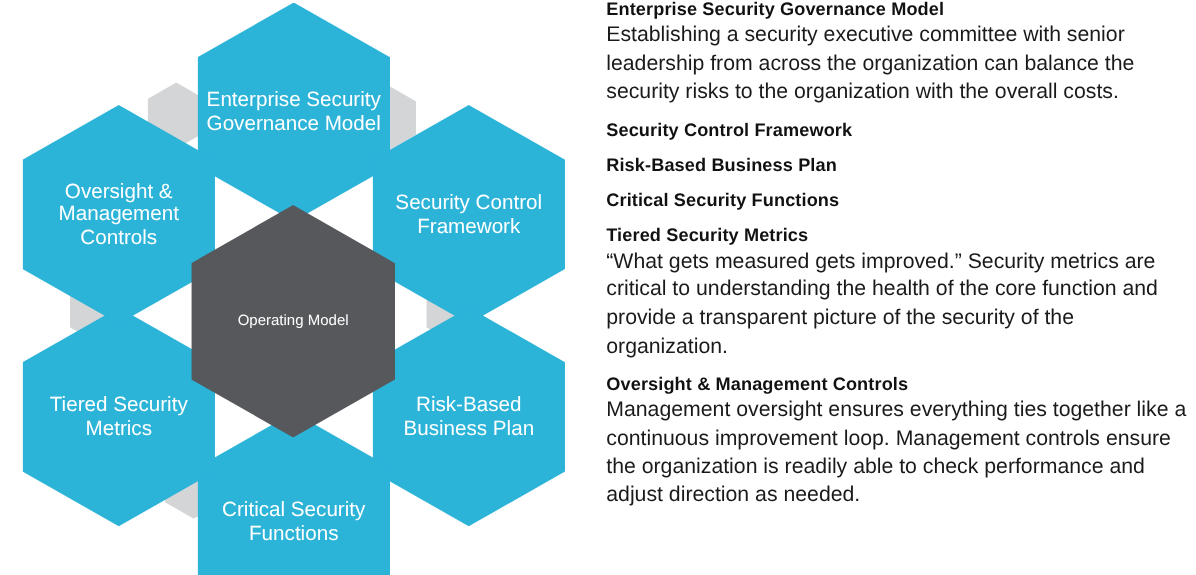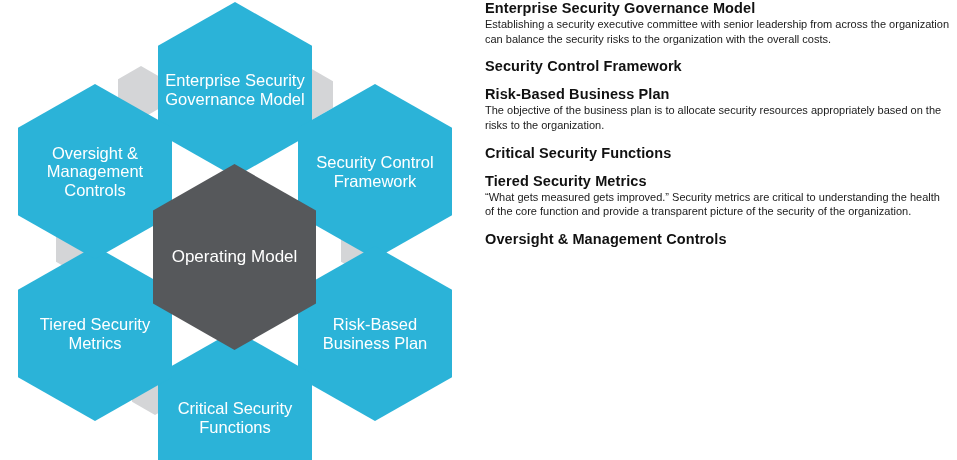--- a/index.html
+++ b/index.html
@@ -46,21 +46,21 @@
   .hex-outer {
     width: 154px;
     height: 175px;
     background: #2bb3d8;
     font-size: 16.5px;
   }
   .hex-center {
     width: 163px;
     height: 186px;
     background: #56585b;
-    font-size: 17px;
+    font-size: 12px;
   }
   .connector {
     position: absolute;
     width: 46px;
     height: 53px;
     background: #d4d5d7;
     -webkit-clip-path: polygon(50% 0%, 100% 25%, 100% 75%, 50% 100%, 0% 75%, 0% 25%);
     clip-path: polygon(50% 0%, 100% 25%, 100% 75%, 50% 100%, 0% 75%, 0% 25%);
   }
 
@@ -94,21 +94,21 @@
     margin-bottom: 12px;
   }
   .entry-title {
     font-size: 14.5px;
     font-weight: bold;
     color: #111111;
     margin: 0 0 1px 0;
     letter-spacing: 0.1px;
   }
   .entry-body {
-    font-size: 11px;
+    font-size: 17px;
     color: #1a1a1a;
     line-height: 1.33;
     margin: 0;
   }
 </style>
 </head>
 <body>
 
 <div class="page">
 
@@ -157,31 +157,31 @@
       <p class="entry-title">Enterprise Security Governance Model</p>
       <p class="entry-body">Establishing a security executive committee with senior leadership from across the organization can balance the security risks to the organization with the overall costs.</p>
     </div>
 
     <div class="entry">
       <p class="entry-title">Security Control Framework</p>
     </div>
 
     <div class="entry">
       <p class="entry-title">Risk-Based Business Plan</p>
-      <p class="entry-body">The objective of the business plan is to allocate security resources appropriately based on the risks to the organization.</p>
     </div>
 
     <div class="entry">
       <p class="entry-title">Critical Security Functions</p>
     </div>
 
     <div class="entry">
       <p class="entry-title">Tiered Security Metrics</p>
       <p class="entry-body">“What gets measured gets improved.” Security metrics are critical to understanding the health of the core function and provide a transparent picture of the security of the organization.</p>
     </div>
 
     <div class="entry">
       <p class="entry-title">Oversight &amp; Management Controls</p>
+      <p class="entry-body">Management oversight ensures everything ties together like a continuous improvement loop. Management controls ensure the organization is readily able to check performance and adjust direction as needed.</p>
     </div>
 
   </div>
 
 </div>
 
 </body></html>

